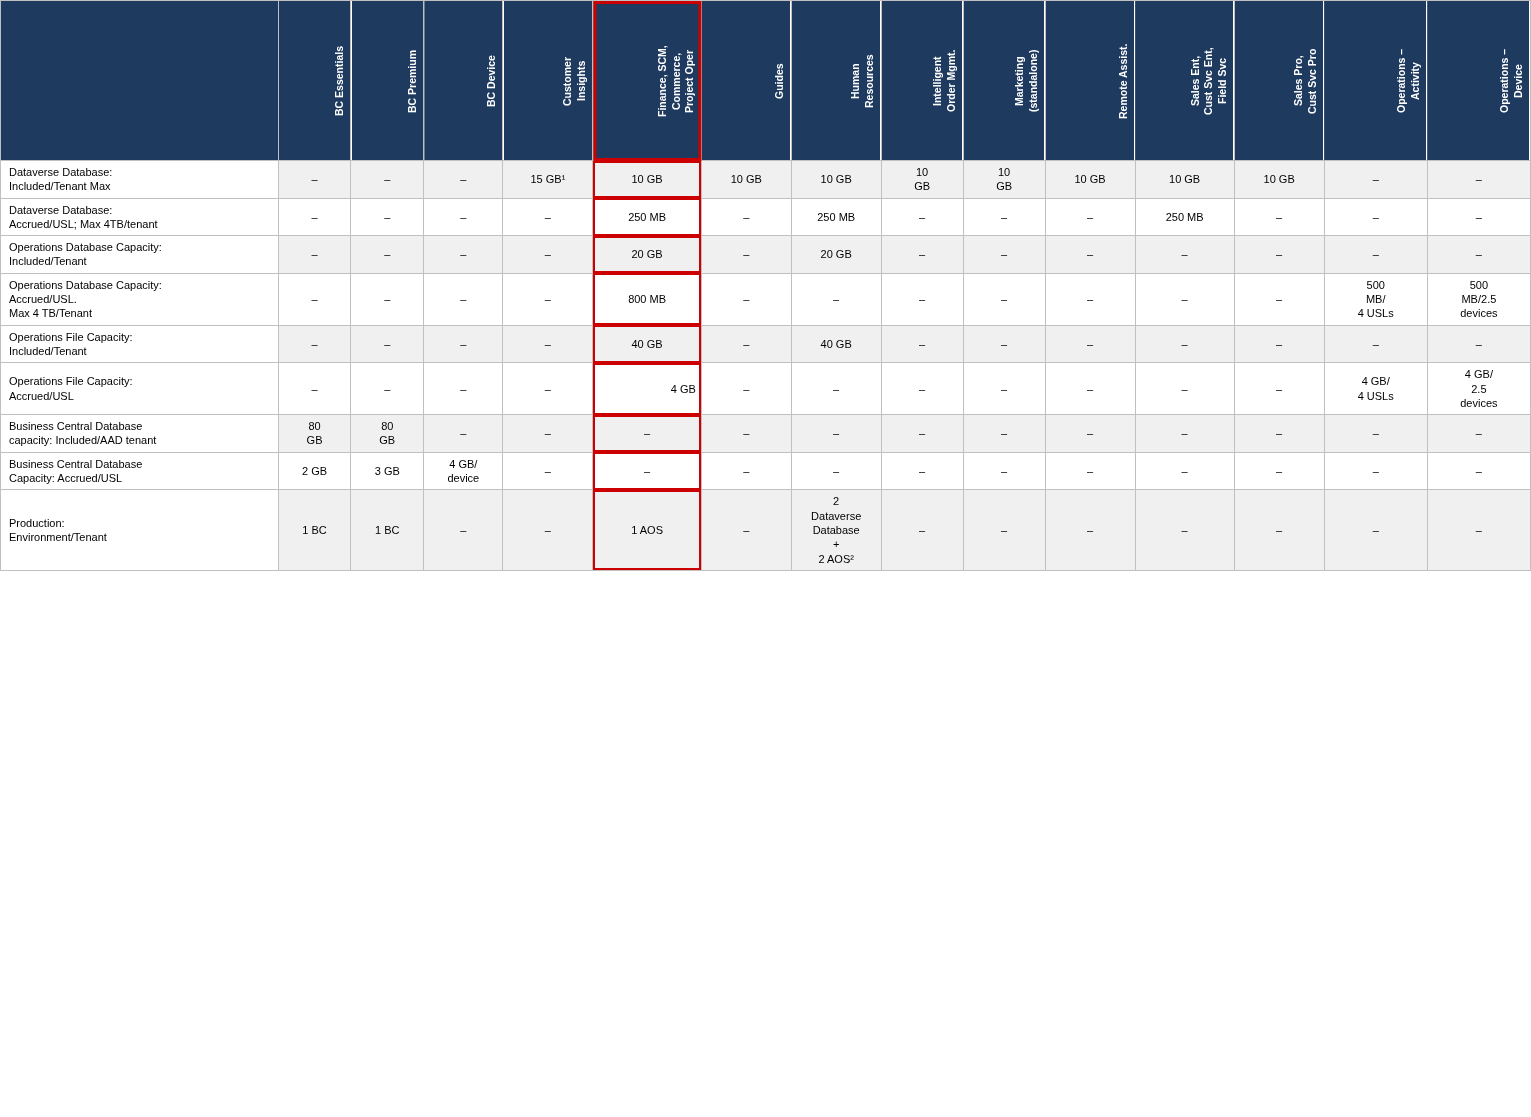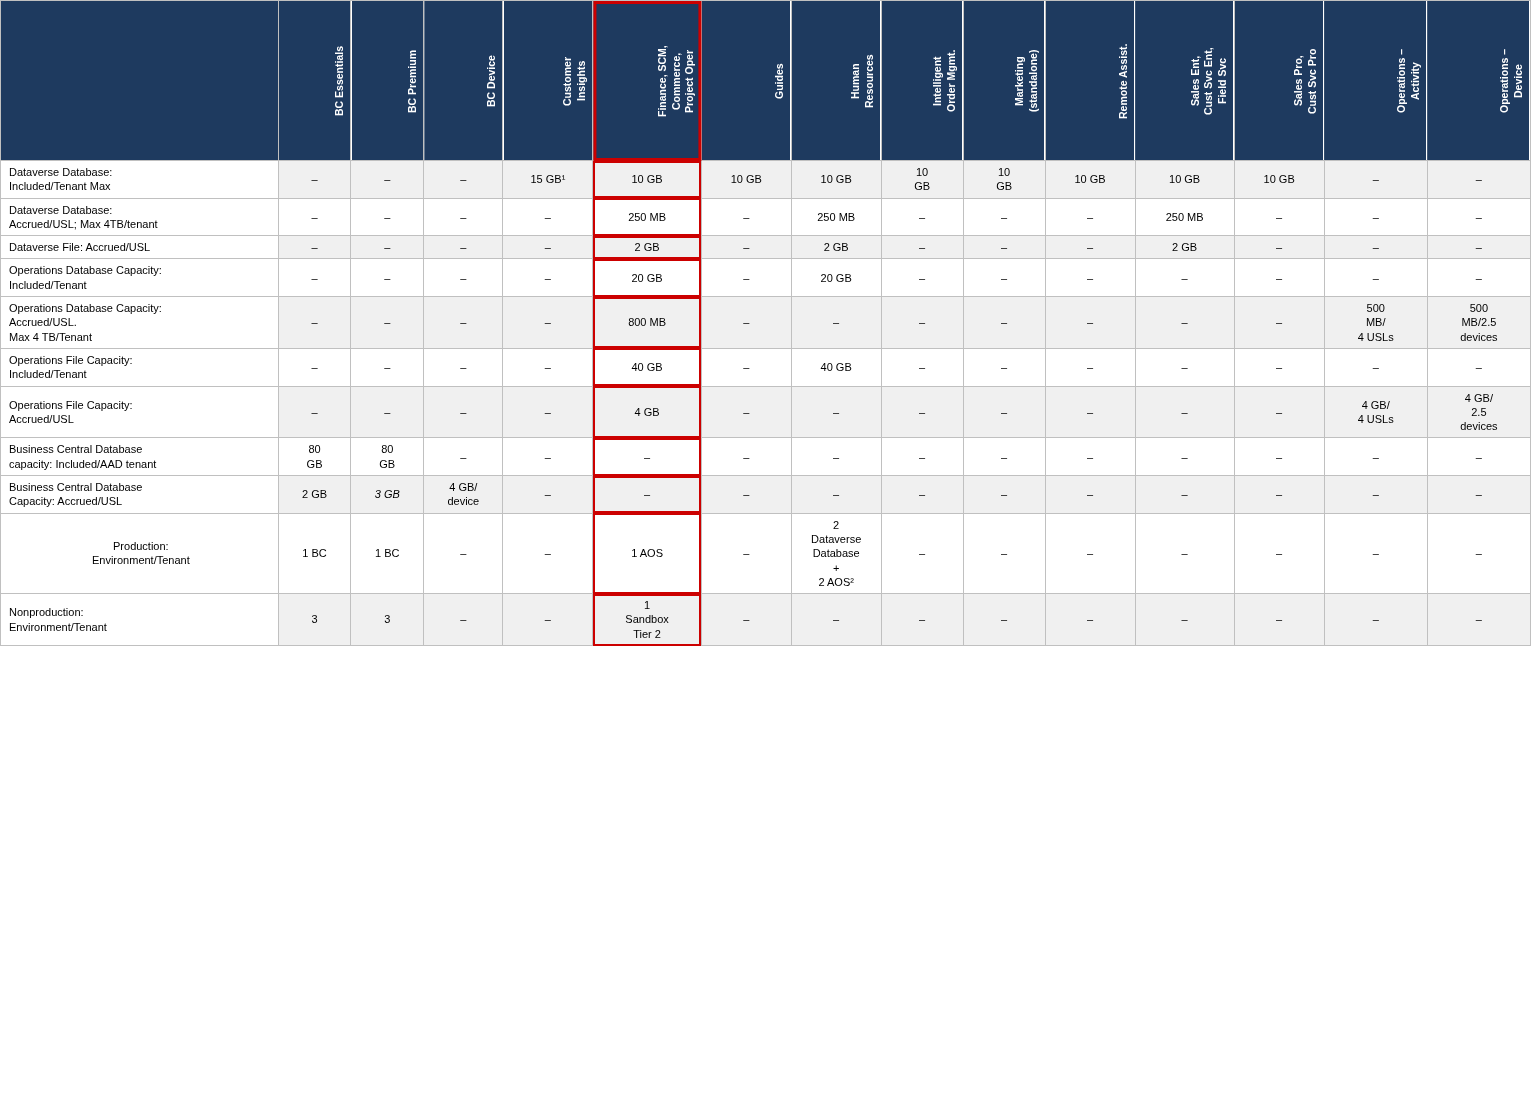--- a/index.html
+++ b/index.html
@@ -145,37 +145,20 @@
           <td style="white-space: pre-line;">250 MB</td>
           <td style="white-space: pre-line;">–</td>
           <td style="white-space: pre-line;">–</td>
           <td style="white-space: pre-line;">–</td>
           <td style="white-space: pre-line;">250 MB</td>
           <td style="white-space: pre-line;">–</td>
           <td style="white-space: pre-line;">–</td>
           <td style="white-space: pre-line;">–</td>
         </tr>
         <tr>
-          <td style="text-align: left; white-space: pre-line;">Dataverse File: Accrued/USL</td>
-          <td style="white-space: pre-line;">–</td>
-          <td style="white-space: pre-line;">–</td>
-          <td style="white-space: pre-line;">–</td>
-          <td style="white-space: pre-line;">–</td>
-          <td class="highlighted-col" style="white-space: pre-line;">2 GB</td>
-          <td style="white-space: pre-line;">–</td>
-          <td style="white-space: pre-line;">2 GB</td>
-          <td style="white-space: pre-line;">–</td>
-          <td style="white-space: pre-line;">–</td>
-          <td style="white-space: pre-line;">–</td>
-          <td style="white-space: pre-line;">2 GB</td>
-          <td style="white-space: pre-line;">–</td>
-          <td style="white-space: pre-line;">–</td>
-          <td style="white-space: pre-line;">–</td>
-        </tr>
-        <tr>
           <td style="text-align: left; white-space: pre-line;">Operations Database Capacity:
 Included/Tenant</td>
           <td style="white-space: pre-line;">–</td>
           <td style="white-space: pre-line;">–</td>
           <td style="white-space: pre-line;">–</td>
           <td style="white-space: pre-line;">–</td>
           <td class="highlighted-col" style="white-space: pre-line;">20 GB</td>
           <td style="white-space: pre-line;">–</td>
           <td style="white-space: pre-line;">20 GB</td>
           <td style="white-space: pre-line;">–</td>
@@ -227,21 +210,21 @@
           <td style="white-space: pre-line;">–</td>
           <td style="white-space: pre-line;">–</td>
         </tr>
         <tr>
           <td style="text-align: left; white-space: pre-line;">Operations File Capacity:
 Accrued/USL</td>
           <td style="white-space: pre-line;">–</td>
           <td style="white-space: pre-line;">–</td>
           <td style="white-space: pre-line;">–</td>
           <td style="white-space: pre-line;">–</td>
-          <td class="highlighted-col" style="white-space: pre-line;">4 GB</td>
+          <td class="highlighted-col" style="white-space: pre-line; text-align: right;">4 GB</td>
           <td style="white-space: pre-line;">–</td>
           <td style="white-space: pre-line;">–</td>
           <td style="white-space: pre-line;">–</td>
           <td style="white-space: pre-line;">–</td>
           <td style="white-space: pre-line;">–</td>
           <td style="white-space: pre-line;">–</td>
           <td style="white-space: pre-line;">–</td>
           <td style="white-space: pre-line;">4 GB/
 4 USLs</td>
           <td style="white-space: pre-line;">4 GB/
@@ -265,72 +248,52 @@
           <td style="white-space: pre-line;">–</td>
           <td style="white-space: pre-line;">–</td>
           <td style="white-space: pre-line;">–</td>
           <td style="white-space: pre-line;">–</td>
           <td style="white-space: pre-line;">–</td>
         </tr>
         <tr>
           <td style="text-align: left; white-space: pre-line;">Business Central Database
 Capacity: Accrued/USL</td>
           <td style="white-space: pre-line;">2 GB</td>
-          <td style="white-space: pre-line; font-style: italic;">3 GB</td>
+          <td style="white-space: pre-line;">3 GB</td>
           <td style="white-space: pre-line;">4 GB/
 device</td>
           <td style="white-space: pre-line;">–</td>
           <td class="highlighted-col" style="white-space: pre-line;">–</td>
           <td style="white-space: pre-line;">–</td>
           <td style="white-space: pre-line;">–</td>
           <td style="white-space: pre-line;">–</td>
           <td style="white-space: pre-line;">–</td>
           <td style="white-space: pre-line;">–</td>
           <td style="white-space: pre-line;">–</td>
           <td style="white-space: pre-line;">–</td>
           <td style="white-space: pre-line;">–</td>
           <td style="white-space: pre-line;">–</td>
         </tr>
         <tr>
-          <td style="text-align: center; white-space: pre-line;">Production:
+          <td style="text-align: left; white-space: pre-line;">Production:
 Environment/Tenant</td>
           <td style="white-space: pre-line;">1 BC</td>
           <td style="white-space: pre-line;">1 BC</td>
           <td style="white-space: pre-line;">–</td>
           <td style="white-space: pre-line;">–</td>
           <td class="highlighted-col" style="white-space: pre-line;">1 AOS</td>
           <td style="white-space: pre-line;">–</td>
           <td style="white-space: pre-line;">2
 Dataverse
 Database
 +
 2 AOS²</td>
           <td style="white-space: pre-line;">–</td>
           <td style="white-space: pre-line;">–</td>
           <td style="white-space: pre-line;">–</td>
           <td style="white-space: pre-line;">–</td>
           <td style="white-space: pre-line;">–</td>
           <td style="white-space: pre-line;">–</td>
           <td style="white-space: pre-line;">–</td>
         </tr>
-        <tr>
-          <td style="text-align: left; white-space: pre-line;">Nonproduction:
-Environment/Tenant</td>
-          <td style="white-space: pre-line;">3</td>
-          <td style="white-space: pre-line;">3</td>
-          <td style="white-space: pre-line;">–</td>
-          <td style="white-space: pre-line;">–</td>
-          <td class="highlighted-col" style="white-space: pre-line;">1
-Sandbox
-Tier 2</td>
-          <td style="white-space: pre-line;">–</td>
-          <td style="white-space: pre-line;">–</td>
-          <td style="white-space: pre-line;">–</td>
-          <td style="white-space: pre-line;">–</td>
-          <td style="white-space: pre-line;">–</td>
-          <td style="white-space: pre-line;">–</td>
-          <td style="white-space: pre-line;">–</td>
-          <td style="white-space: pre-line;">–</td>
-          <td style="white-space: pre-line;">–</td>
-        </tr>
       </tbody>
   </table>
 </div>
 
 </body></html>

